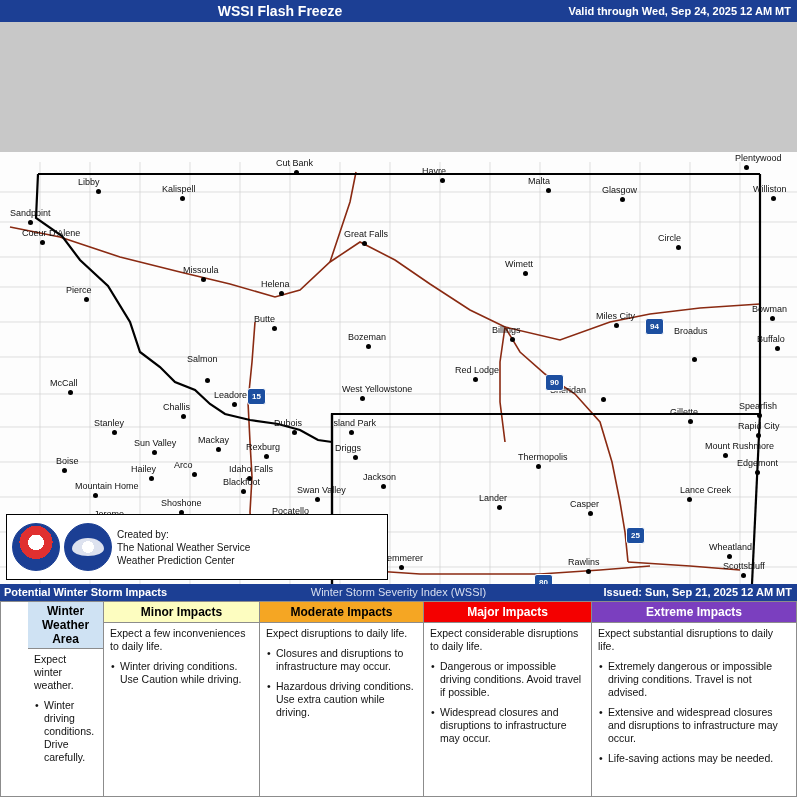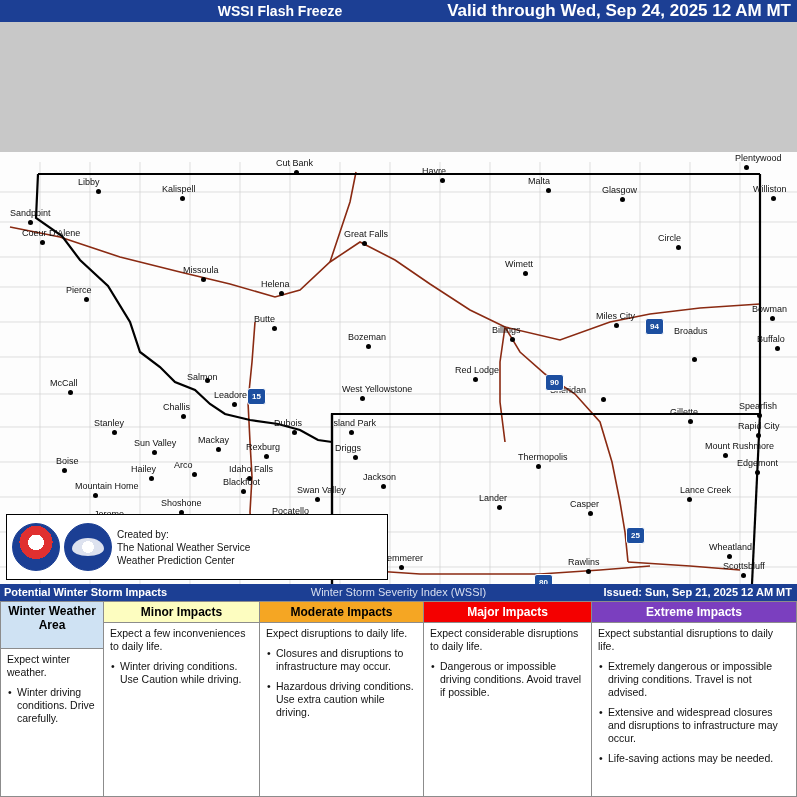--- a/index.html
+++ b/index.html
@@ -34,21 +34,21 @@
     position: absolute;
     left: 0; top: 0;
     width: 560px;
     text-align: center;
     font-size: 14px;
     font-weight: bold;
   }
   .header-valid {
     position: absolute;
     right: 6px; top: 0;
-    font-size: 17px;
+    font-size: 11px;
     font-weight: bold;
   }
 
   
   .map {
     position: absolute;
     left: 0; top: 22px;
     width: 797px; height: 562px;
     background: #ffffff;
     overflow: hidden;
@@ -167,21 +167,21 @@
     left: 0; top: 601px;
     width: 797px; height: 196px;
     display: flex;
     background: #ffffff;
   }
   .legend-col {
     border: 1px solid #8c8c8c;
     border-left: none;
     box-sizing: border-box;
   }
-  .legend-col:first-child { border-left: 1px solid #8c8c8c; }
+  .legend-col:first-child { border-left: 1px solid #8c8c8c; padding-left: 27px; }
   .col-0 { width: 104px; }
   .col-1 { width: 156px; }
   .col-2 { width: 164px; }
   .col-3 { width: 168px; }
   .col-4 { width: 205px; }
 
   .legend-head {
     height: 20px;
     line-height: 20px;
     text-align: center;
@@ -302,21 +302,21 @@
         <div class="city-label" style="left: 492px; top: 303px;">Billings</div>
         <div class="city-dot" style="left: 775px; top: 324px;"></div>
         <div class="city-label" style="left: 757px; top: 312px;">Buffalo</div>
         <div class="city-dot" style="left: 366px; top: 322px;"></div>
         <div class="city-label" style="left: 348px; top: 310px;">Bozeman</div>
         <div class="city-dot" style="left: 692px; top: 335px;"></div>
         <div class="city-label" style="left: 674px; top: 304px;">Broadus</div>
         <div class="city-dot" style="left: 473px; top: 355px;"></div>
         <div class="city-label" style="left: 455px; top: 343px;">Red Lodge</div>
         <div class="city-dot" style="left: 205px; top: 356px;"></div>
-        <div class="city-label" style="left: 187px; top: 350px;">Salmon</div>
+        <div class="city-label" style="left: 187px; top: 332px;">Salmon</div>
         <div class="city-dot" style="left: 601px; top: 375px;"></div>
         <div class="city-label" style="left: 550px; top: 363px; text-align: center;">Sheridan</div>
         <div class="city-dot" style="left: 68px; top: 368px;"></div>
         <div class="city-label" style="left: 50px; top: 356px;">McCall</div>
         <div class="city-dot" style="left: 360px; top: 374px;"></div>
         <div class="city-label" style="left: 342px; top: 362px;">West Yellowstone</div>
         <div class="city-dot" style="left: 232px; top: 380px;"></div>
         <div class="city-label" style="left: 214px; top: 368px;">Leadore</div>
         <div class="city-dot" style="left: 688px; top: 397px;"></div>
         <div class="city-label" style="left: 670px; top: 385px;">Gillette</div>
@@ -440,20 +440,21 @@
             <li>Hazardous driving conditions. Use extra caution while driving.</li>
           </ul>
         </div>
       </div>
       <div class="legend-col col-3">
         <div class="legend-head major">Major Impacts</div>
         <div class="legend-body">
           <p>Expect considerable disruptions to daily life.</p>
           <ul>
             <li>Dangerous or impossible driving conditions. Avoid travel if possible.</li>
+            <li>Widespread closures and disruptions to infrastructure may occur.</li>
           </ul>
         </div>
       </div>
       <div class="legend-col col-4">
         <div class="legend-head extreme">Extreme Impacts</div>
         <div class="legend-body">
           <p>Expect substantial disruptions to daily life.</p>
           <ul>
             <li>Extremely dangerous or impossible driving conditions. Travel is not advised.</li>
             <li>Extensive and widespread closures and disruptions to infrastructure may occur.</li>

